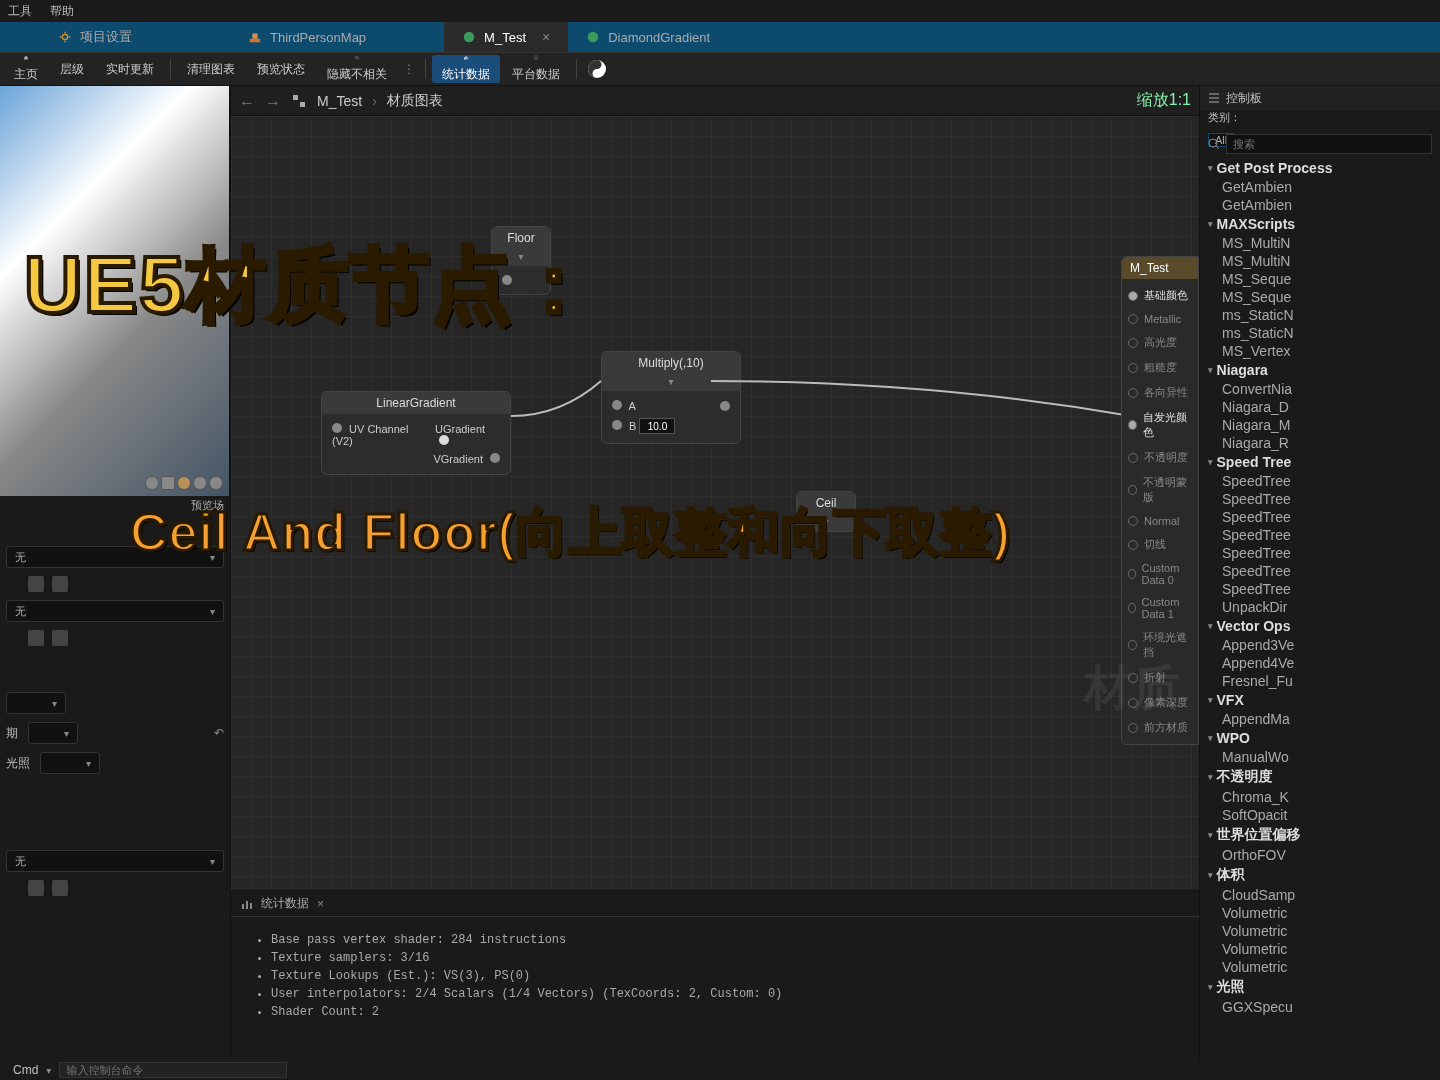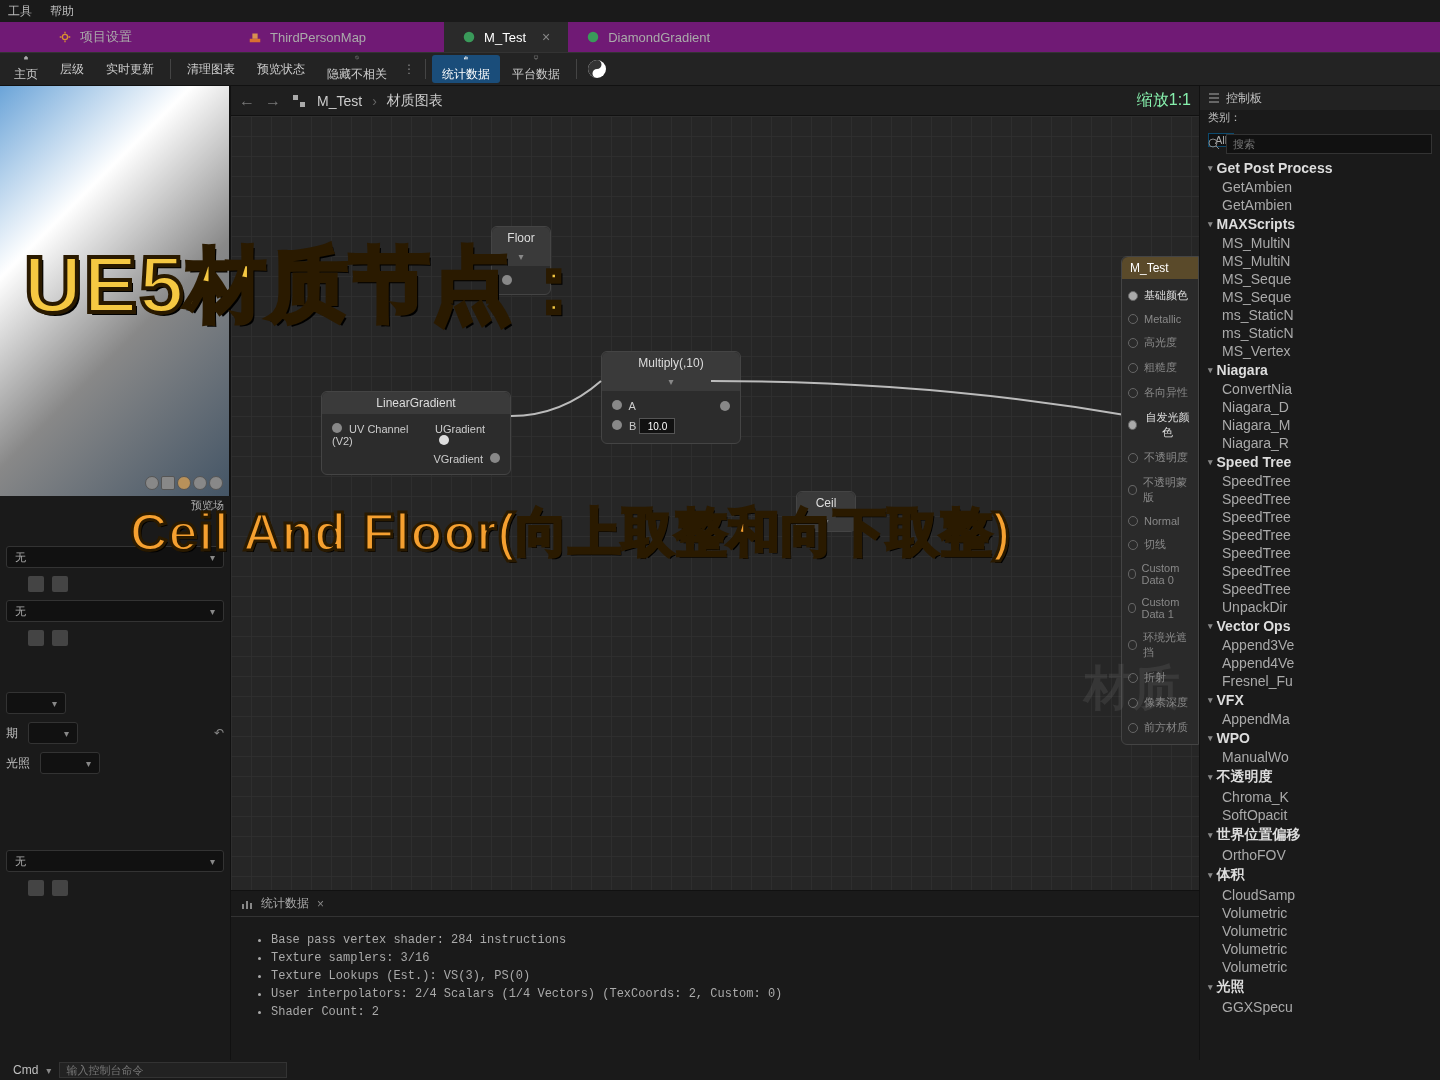--- a/index.html
+++ b/index.html
@@ -1,19 +1,19 @@
 <!DOCTYPE html>
 <html><head>
 <meta charset="utf-8">
 <style>
 * { margin: 0; padding: 0; box-sizing: border-box; font-family: "Microsoft YaHei", sans-serif; }
 body { background: #1a1a1a; color: #c0c0c0; font-size: 12px; overflow: hidden; width: 1440px; height: 1080px; position: relative; }
 .menubar { height: 22px; background: #1a1a1a; display: flex; align-items: center; padding: 0 8px; gap: 18px; font-size: 12px; }
 .menubar span { color: #bbb; cursor: pointer; }
-.tabbar { height: 30px; background: #701a75; display: flex; align-items: center; padding-left: 40px; gap: 0; }
+.tabbar { height: 30px; background: #0c4a6e; display: flex; align-items: center; padding-left: 40px; gap: 0; }
 .tab { height: 30px; display: flex; align-items: center; padding: 0 18px; gap: 8px; color: #aaa; font-size: 13px; cursor: pointer; position: relative; }
 .tab.active { background: #2a2a2a; color: #fff; }
 .tab .close { margin-left: 8px; font-size: 14px; color: #888; }
 .tab-icon { width: 14px; height: 14px; }
 .toolbar { height: 34px; background: #232323; border-top: 1px solid #333; border-bottom: 1px solid #111; display: flex; align-items: center; padding: 0 4px; gap: 2px; }
 .tool-btn { height: 28px; display: flex; align-items: center; padding: 0 10px; gap: 6px; color: #ccc; font-size: 12px; border-radius: 3px; cursor: pointer; flex-direction: column; }
 .tool-btn.blue { background: #1a4d7a; color: #fff; }
 .tool-sep { width: 1px; height: 20px; background: #444; margin: 0 4px; }
 .chev { font-size: 10px; color: #888; }
 .main { display: flex; height: calc(100% - 106px); }
@@ -37,21 +37,21 @@
 .node-body { padding: 6px 10px; font-size: 11px; color: #ccc; }
 .pin-row { display: flex; align-items: center; justify-content: space-between; padding: 3px 0; gap: 6px; }
 .pin { width: 10px; height: 10px; border-radius: 50%; background: #888; }
 .pin-in { margin-right: 4px; }
 .pin-out { margin-left: 4px; }
 .pin-val { width: 36px; height: 16px; background: #111; border: 1px solid #555; text-align: center; font-size: 10px; color: #fff; }
 .result-node { position: absolute; right: 0; top: 140px; width: 78px; background: #2a2a2a; border: 1px solid #444; border-radius: 6px 0 0 6px; }
 .result-head { background: #5a4a2a; padding: 4px 8px; font-size: 12px; color: #fff; border-radius: 6px 0 0 0; }
 .result-body { padding: 4px 6px; }
 .result-pin { display: flex; align-items: center; gap: 6px; padding: 5px 0; font-size: 11px; color: #888; }
-.result-pin.on { color: #ddd; text-align: center; }
+.result-pin.on { color: #ddd; }
 .rp-circle { width: 10px; height: 10px; border: 1px solid #666; border-radius: 50%; }
 .rp-circle.on { background: #aaa; }
 .stats-panel { height: 170px; background: #1a1a1a; border-top: 1px solid #111; }
 .stats-tab { height: 26px; display: flex; align-items: center; padding: 0 10px; gap: 8px; border-bottom: 1px solid #333; }
 .stats-tab span { color: #aaa; font-size: 12px; }
 .stats-body { padding: 12px 24px; font-family: monospace; font-size: 12px; color: #aaa; }
 .stats-body li { list-style: disc; margin: 4px 0 4px 16px; font-family: Liberation Mono, monospace; }
 .right-col { width: 240px; background: #1a1a1a; display: flex; flex-direction: column; }
 .right-head { height: 24px; background: #222; display: flex; align-items: center; padding: 0 8px; font-size: 12px; gap: 6px; }
 .cat-row { height: 22px; display: flex; align-items: flex-start; padding: 0 8px; gap: 8px; font-size: 11px; flex-direction: column; }

